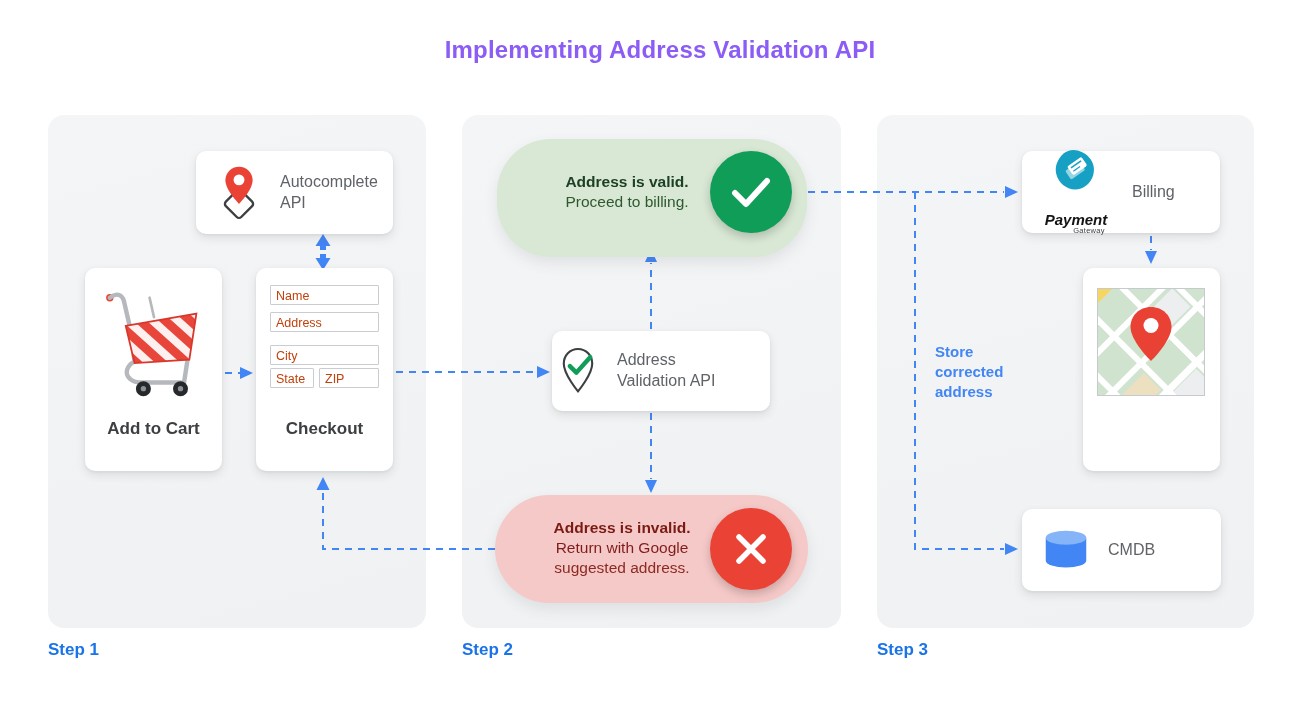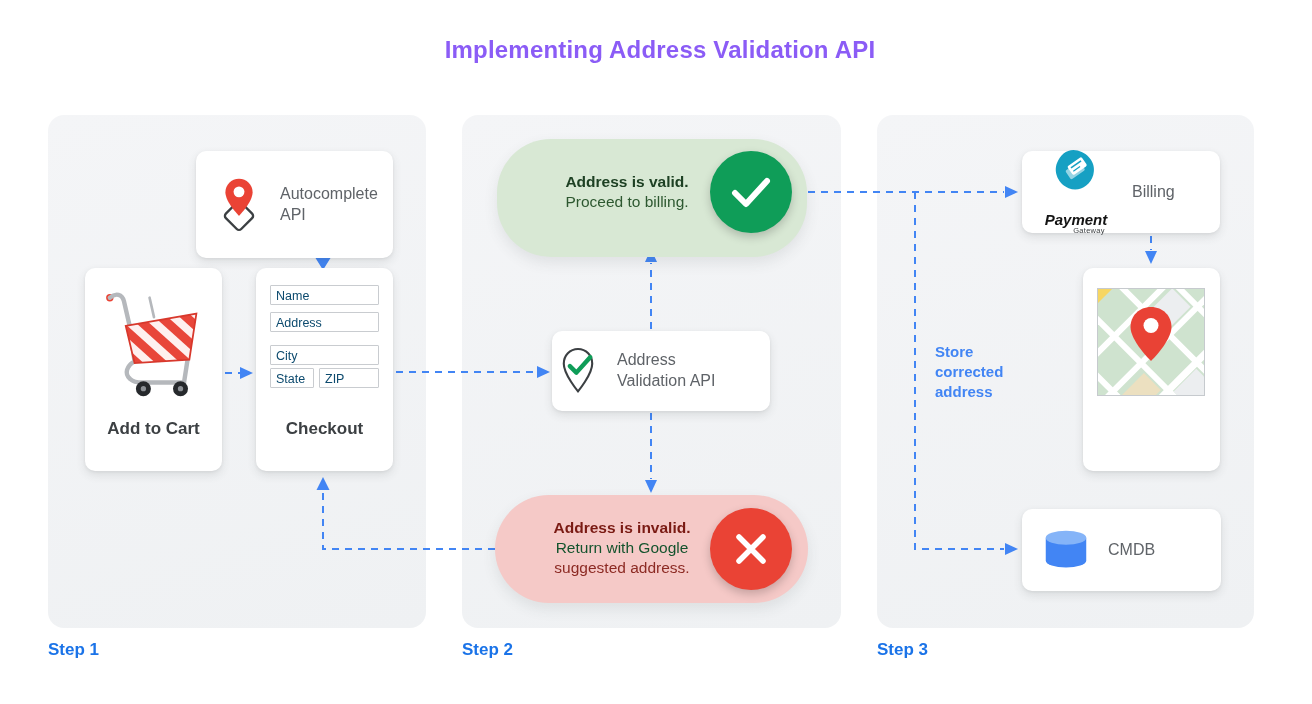--- a/index.html
+++ b/index.html
@@ -27,21 +27,21 @@
     font-size:17px;font-weight:700;color:#3c4043;line-height:1.3;}
   .pill{position:absolute;border-radius:54px;z-index:2;box-shadow:0 6px 14px rgba(60,64,67,.10);}
   .pill-text{position:absolute;text-align:center;font-size:15.5px;line-height:20px;}
   .pill-circle{
     position:absolute;width:82px;height:82px;border-radius:50%;z-index:3;
     display:flex;align-items:center;justify-content:center;
     box-shadow:0 4px 10px rgba(0,0,0,.20);
   }
   .field{
     position:absolute;background:#fff;border:1.5px solid #c9ccd0;border-radius:1px;
-    font-size:12.5px;color:#0c4a6e;height:20px;box-sizing:border-box;
+    font-size:12.5px;color:#c2410c;height:20px;box-sizing:border-box;
     padding:2.5px 0 0 5px;overflow:hidden;white-space:nowrap;
   }
   .store-note{
     position:absolute;left:935px;top:342px;width:84px;z-index:2;
     font-size:15px;font-weight:700;color:#4285f4;line-height:20px;
   }
   .logo-block{display:flex;flex-direction:column;align-items:center;width:80px;flex:none;}
   .logo-title{font-size:15px;font-weight:700;font-style:italic;color:#141414;line-height:1;margin-top:18px;}
   .logo-sub{font-size:7.5px;color:#3c4043;line-height:1.1;margin-left:26px;letter-spacing:.3px;}
   .mapbox{position:absolute;left:14px;top:20px;width:108px;height:108px;border:1px solid #c6cace;box-sizing:border-box;}
@@ -77,21 +77,21 @@
     <path d="M651,493 L645,480 L657,480 Z"></path>
     <path d="M323,477 L316.5,490 L329.5,490 Z"></path>
     <path d="M1018,192 L1005,186 L1005,198 Z"></path>
     <path d="M1018,549 L1005,543 L1005,555 Z"></path>
     <path d="M1151,264 L1145,251 L1157,251 Z"></path>
     <path d="M323,234 L315.5,246 L320,246 L320,250 L326,250 L326,246 L330.5,246 Z"></path>
     <path d="M323,270 L315.5,258 L320,258 L320,254 L326,254 L326,258 L330.5,258 Z"></path>
   </g>
 </svg>
 
-<div class="card hcard" style="left:196px;top:151px;width:197px;height:107px;padding-left:14px;box-sizing:border-box;">
+<div class="card hcard" style="left:196px;top:151px;width:197px;height:83px;padding-left:14px;box-sizing:border-box;">
   <svg width="58" height="60" viewBox="0 0 64 66">
     <rect x="20" y="33" width="24" height="24" rx="3.5" transform="rotate(45 32 45)" fill="#fff" stroke="#3c4043" stroke-width="2.6"></rect>
     <path d="M32,4 C40.5,4 47,10.5 47,19 C47,30 32,45 32,45 C32,45 17,30 17,19 C17,10.5 23.5,4 32,4 Z" fill="#ea4335"></path>
     <circle cx="32" cy="18.5" r="6" fill="#fff"></circle>
   </svg>
   <div class="side-label" style="margin-left:12px;width:112px;">Autocomplete API</div>
 </div>
 
 <div class="card" style="left:85px;top:268px;width:137px;height:203px;">
   <svg width="106" height="118" viewBox="0 0 120 130" style="display:block;margin:14px auto 0;">
@@ -151,21 +151,21 @@
   <svg width="52" height="56" viewBox="0 0 64 64">
     <path d="M32,5 C42,5 49.5,13 49.5,23 C49.5,36 32,57 32,57 C32,57 14.5,36 14.5,23 C14.5,13 22,5 32,5 Z" fill="#fff" stroke="#3c4043" stroke-width="2.6"></path>
     <path d="M22,26 L30,34 L47,15" stroke="#0f9d58" stroke-width="5.5" fill="none" stroke-linecap="round" stroke-linejoin="round"></path>
   </svg>
   <div class="side-label" style="margin-left:13px;width:112px;">Address Validation API</div>
 </div>
 
 <div class="pill" style="left:495px;top:495px;width:313px;height:108px;background:#f5c9c7;">
   <div class="pill-text" style="left:22px;top:23px;width:210px;">
     <div style="font-weight:700;color:#7a1a13;">Address is invalid.</div>
-    <div style="color:#14532d;">Return with Google</div>
+    <div style="color:#7f1d1d;">Return with Google</div>
     <div style="color:#8c2a23;">suggested address.</div>
   </div>
   <div class="pill-circle" style="left:215px;top:13px;background:#ea4335;">
     <svg width="82" height="82" viewBox="0 0 82 82">
       <path d="M29,29 L53,53 M53,29 L29,53" stroke="#fff" stroke-width="5.5" fill="none" stroke-linecap="round"></path>
     </svg>
   </div>
 </div>
 
 <div class="card hcard" style="left:1022px;top:151px;width:198px;height:82px;padding-left:14px;box-sizing:border-box;">

